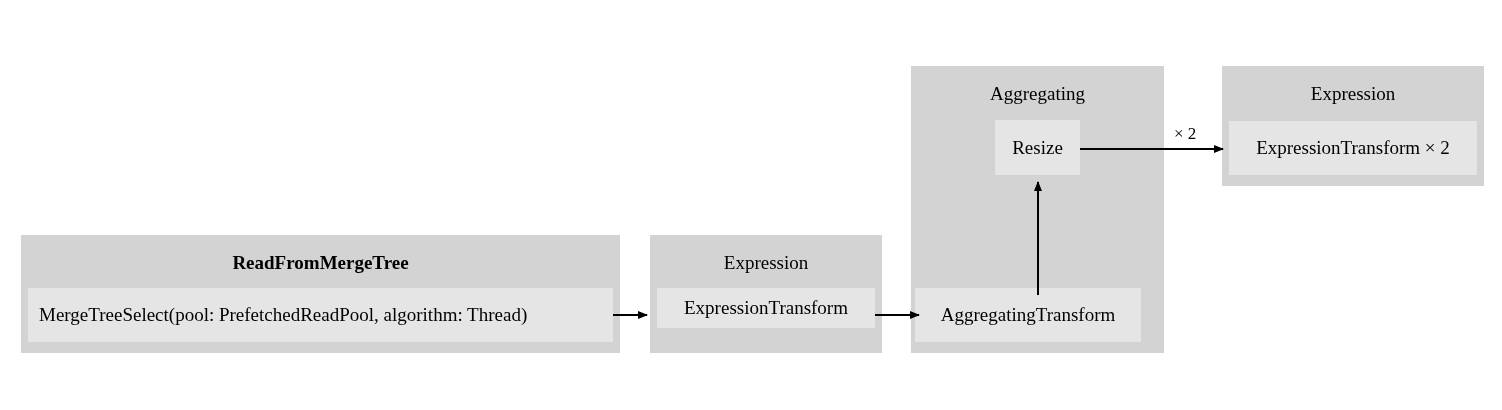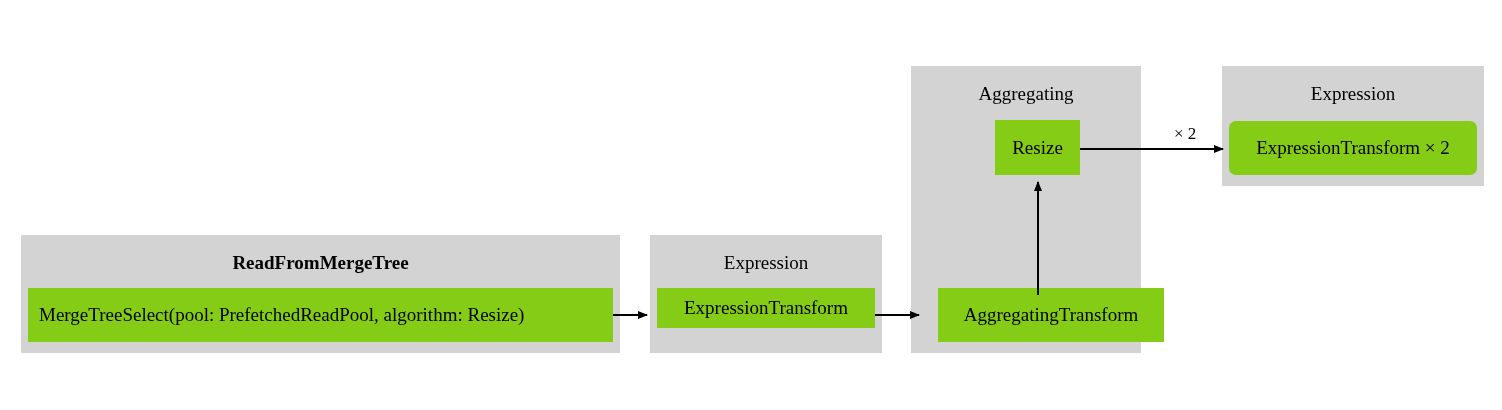--- a/index.html
+++ b/index.html
@@ -25,21 +25,21 @@
     left: 0;
     right: 0;
     text-align: center;
     font-size: 19px;
     color: #000000;
     line-height: 1;
     white-space: nowrap;
   }
   .node {
     position: absolute;
-    background: #84cc16;
+    background: #e5e5e5;
     box-sizing: border-box;
     display: flex;
     align-items: center;
     justify-content: center;
     font-size: 19px;
     color: #000000;
     white-space: nowrap;
   }
   .node.left-align {
     justify-content: flex-start;
@@ -62,44 +62,44 @@
 </style>
 </head>
 <body>
 
 <div id="canvas">
 
   <div class="cluster" style="left:21px; top:235px; width:599px; height:118px;">
     <div class="cluster-title" style="top:18px;font-weight:bold;">ReadFromMergeTree</div>
   </div>
   <div class="node left-align" style="left:28px; top:288px; width:585px; height:54px;">
-    <span>MergeTreeSelect(pool: PrefetchedReadPool, algorithm: Resize)</span>
+    <span>MergeTreeSelect(pool: PrefetchedReadPool, algorithm: Thread)</span>
   </div>
 
   <div class="cluster" style="left:650px; top:235px; width:232px; height:118px;">
     <div class="cluster-title" style="top:18px;">Expression</div>
   </div>
   <div class="node" style="left:657px; top:288px; width:218px; height:40px;">
     <span>ExpressionTransform</span>
   </div>
 
-  <div class="cluster" style="left:911px; top:66px; width:230px; height:287px;">
+  <div class="cluster" style="left:911px; top:66px; width:253px; height:287px;">
     <div class="cluster-title" style="top:18px;">Aggregating</div>
   </div>
   <div class="node" style="left:995px; top:120px; width:85px; height:55px;">
     <span>Resize</span>
   </div>
-  <div class="node" style="left:938px; top:288px; width:226px; height:54px;">
+  <div class="node" style="left:915px; top:288px; width:226px; height:54px;">
     <span>AggregatingTransform</span>
   </div>
 
   <div class="cluster" style="left:1222px; top:66px; width:262px; height:120px;">
     <div class="cluster-title" style="top:18px;">Expression</div>
   </div>
-  <div class="node" style="left:1229px; top:121px; width:248px; height:54px;border-radius:7px;">
+  <div class="node" style="left:1229px; top:121px; width:248px; height:54px;">
     <span>ExpressionTransform × 2</span>
   </div>
 
   <div class="edge" style="left:613px; top:300px; width:50px; height:30px;">
     <svg width="50" height="30" viewBox="0 0 50 30" aria-hidden="true">
       <defs>
         <marker id="arrow-r1" markerWidth="10" markerHeight="8" refX="9" refY="4" orient="auto" markerUnits="userSpaceOnUse">
           <path d="M0,0 L10,4 L0,8 z" fill="#000000"></path>
         </marker>
       </defs>

